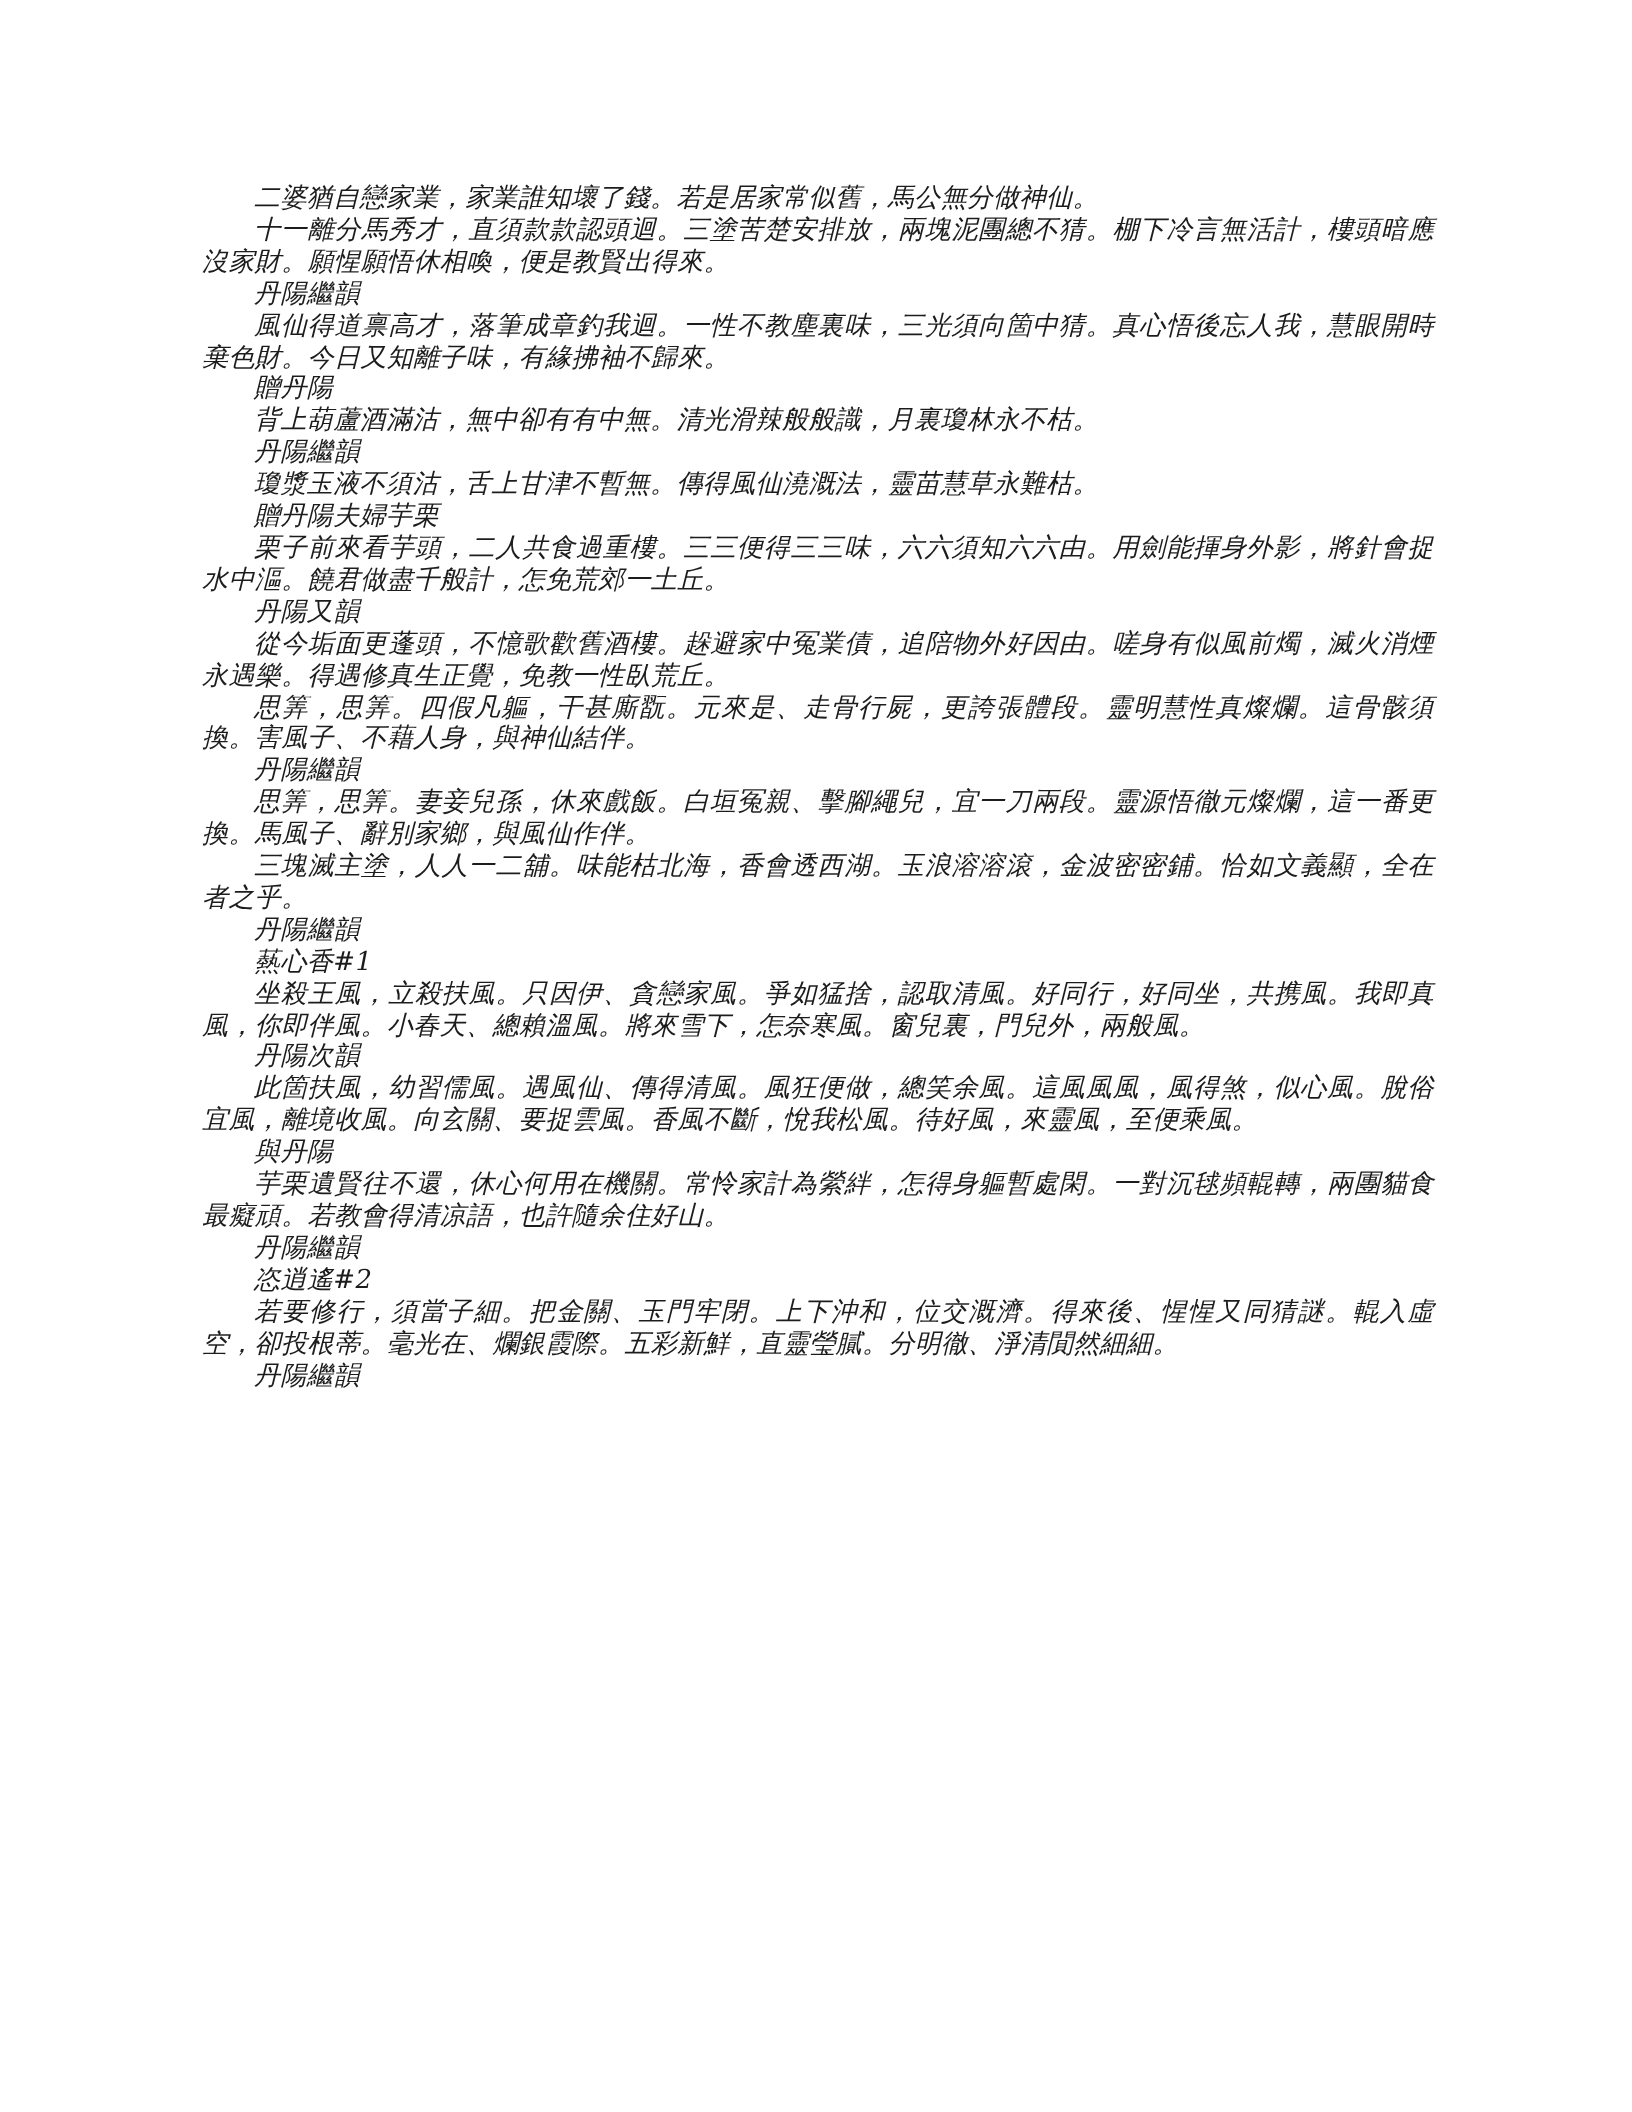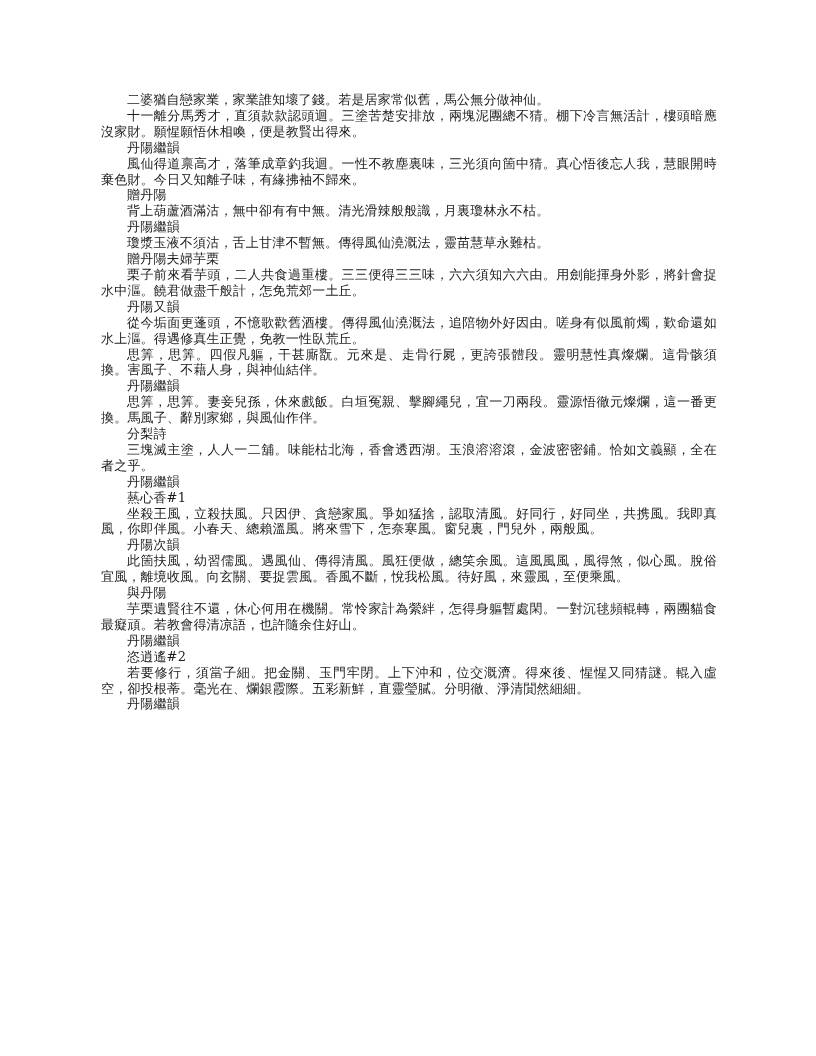--- a/index.html
+++ b/index.html
@@ -29,38 +29,37 @@
     line-height: 15.9px;
     text-indent: 2em;
     text-align: justify;
     letter-spacing: 0.2px;
     word-break: break-all;
   }
 </style>
 </head>
 <body>
 
-<div class="page" style="background: rgb(255, 255, 255);">
+<div class="page" style="background: rgb(255, 255, 255); font-style: italic;">
   <div class="doc-body" id="doc-body" style="color: rgb(28, 28, 28);">
       <p class="para">二婆猶自戀家業，家業誰知壞了錢。若是居家常似舊，馬公無分做神仙。</p>
       <p class="para">十一離分馬秀才，直須款款認頭迴。三塗苦楚安排放，兩塊泥團總不猜。棚下冷言無活計，樓頭暗應沒家財。願惺願悟休相喚，便是教賢出得來。</p>
       <p class="para">丹陽繼韻</p>
       <p class="para">風仙得道禀高才，落筆成章釣我迴。一性不教塵裏味，三光須向箇中猜。真心悟後忘人我，慧眼開時棄色財。今日又知離子味，有緣拂袖不歸來。</p>
       <p class="para">贈丹陽</p>
       <p class="para">背上葫蘆酒滿沽，無中卻有有中無。清光滑辣般般識，月裏瓊林永不枯。</p>
       <p class="para">丹陽繼韻</p>
       <p class="para">瓊漿玉液不須沽，舌上甘津不暫無。傳得風仙澆溉法，靈苗慧草永難枯。</p>
       <p class="para">贈丹陽夫婦芋栗</p>
       <p class="para">栗子前來看芋頭，二人共食過重樓。三三便得三三味，六六須知六六由。用劍能揮身外影，將針會捉水中漚。饒君做盡千般計，怎免荒郊一土丘。</p>
       <p class="para">丹陽又韻</p>
-      <p class="para">從今垢面更蓬頭，不憶歌歡舊酒樓。傳得風仙澆溉法，追陪物外好因由。嗟身有似風前燭，歎命還如水上漚。得遇修真生正覺，免教一性臥荒丘。</p>
+      <p class="para">從今垢面更蓬頭，不憶歌歡舊酒樓。趓避家中冤業債，追陪物外好因由。嗟身有似風前燭，滅火消煙永遇樂。得遇修真生正覺，免教一性臥荒丘。</p>
       <p class="para">思筭，思筭。四假凡軀，干甚廝翫。元來是、走骨行屍，更誇張體段。靈明慧性真燦爛。這骨骸須換。害風子、不藉人身，與神仙結伴。</p>
       <p class="para">丹陽繼韻</p>
       <p class="para">思筭，思筭。妻妾兒孫，休來戲飯。白垣冤親、擊腳繩兒，宜一刀兩段。靈源悟徹元燦爛，這一番更換。馬風子、辭別家鄉，與風仙作伴。</p>
-      <p class="para">分梨詩</p>
       <p class="para">三塊滅主塗，人人一二舖。味能枯北海，香會透西湖。玉浪溶溶滾，金波密密鋪。恰如文義顯，全在者之乎。</p>
       <p class="para">丹陽繼韻</p>
       <p class="para">爇心香#1</p>
       <p class="para">坐殺王風，立殺扶風。只因伊、貪戀家風。爭如猛捨，認取清風。好同行，好同坐，共携風。我即真風，你即伴風。小春天、總賴溫風。將來雪下，怎奈寒風。窗兒裏，門兒外，兩般風。</p>
       <p class="para">丹陽次韻</p>
       <p class="para">此箇扶風，幼習儒風。遇風仙、傳得清風。風狂便做，總笑余風。這風風風，風得煞，似心風。脫俗宜風，離境收風。向玄關、要捉雲風。香風不斷，悅我松風。待好風，來靈風，至便乘風。</p>
       <p class="para">與丹陽</p>
       <p class="para">芋栗遺賢往不還，休心何用在機關。常怜家計為縈絆，怎得身軀暫處閑。一對沉毬頻輥轉，兩團貓食最癡頑。若教會得清凉語，也許隨余住好山。</p>
       <p class="para">丹陽繼韻</p>
       <p class="para">恣逍遙#2</p>

